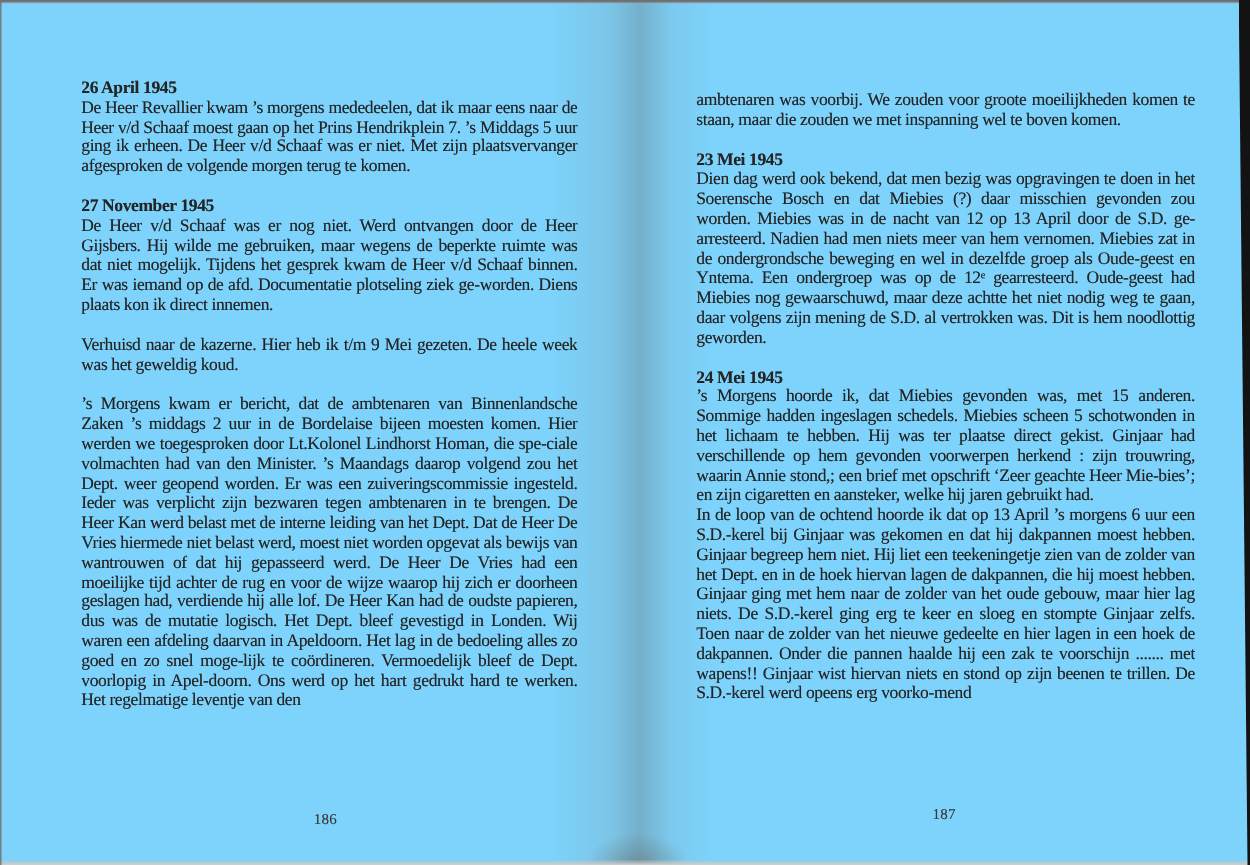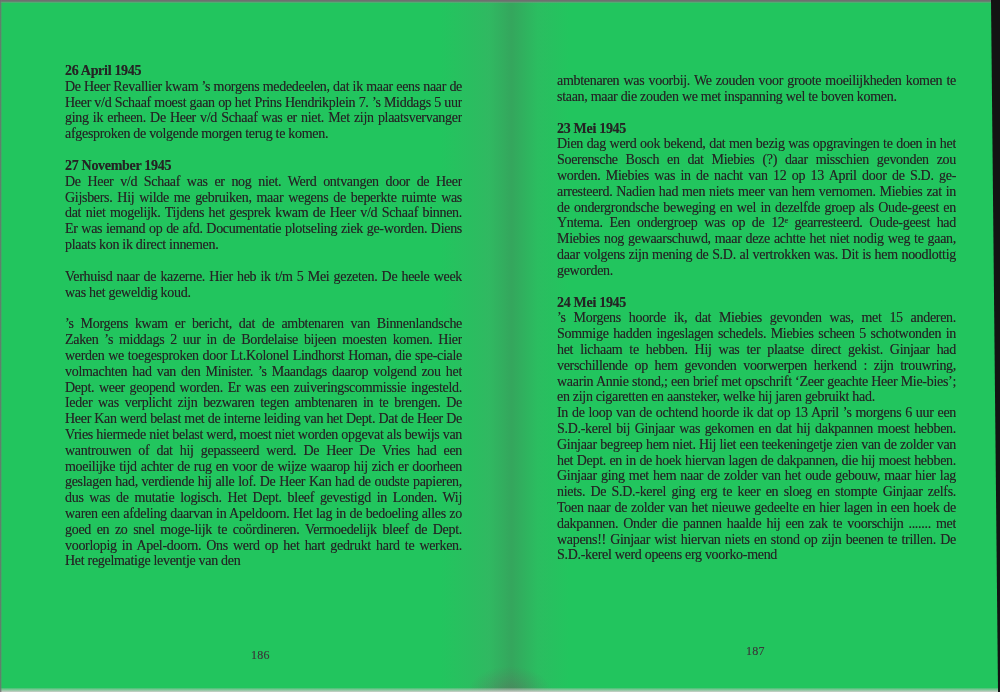--- a/index.html
+++ b/index.html
@@ -1,20 +1,20 @@
 <!DOCTYPE html>
 <html><head>
 <meta charset="utf-8">
 <style>
   html, body { margin: 0; padding: 0; background: #222; }
   .scan {
     position: relative;
     width: 1000px;
     height: 692px;
-    background: #22c55e;
+    background: #7dd3fc;
     overflow: hidden;
     font-family: "Liberation Serif", "DejaVu Serif", serif;
   }
   
   .edge-top {
     position: absolute; top: 0; left: 0; right: 0; height: 3px; z-index: 5;
     background: linear-gradient(#6f6f6f 35%, rgba(180,180,178,0.25));
   }
   .edge-left {
     position: absolute; top: 0; left: 0; bottom: 0; width: 2px; z-index: 5;
@@ -85,21 +85,21 @@
   <div class="page page-left">
     <section class="entry">
       <h3 class="entry-heading">26 April 1945</h3>
       <p class="entry-para">De Heer Revallier kwam ’s morgens mededeelen, dat ik maar eens naar de Heer v/d Schaaf moest gaan op het Prins Hendrikplein 7. ’s Middags 5 uur ging ik erheen. De Heer v/d Schaaf was er niet. Met zijn plaatsvervanger afgesproken de volgende morgen terug te komen.</p>
     </section>
     <section class="entry gap-above">
       <h3 class="entry-heading">27 November 1945</h3>
       <p class="entry-para">De Heer v/d Schaaf was er nog niet. Werd ontvangen door de Heer Gijsbers. Hij wilde me gebruiken, maar wegens de beperkte ruimte was dat niet mogelijk. Tijdens het gesprek kwam de Heer v/d Schaaf binnen. Er was iemand op de afd. Documentatie plotseling ziek ge-worden. Diens plaats kon ik direct innemen.</p>
     </section>
     <section class="entry gap-above">
-      <p class="entry-para">Verhuisd naar de kazerne. Hier heb ik t/m 5 Mei gezeten. De heele week was het geweldig koud.</p>
+      <p class="entry-para">Verhuisd naar de kazerne. Hier heb ik t/m 9 Mei gezeten. De heele week was het geweldig koud.</p>
     </section>
     <section class="entry gap-above">
       <p class="entry-para">’s Morgens kwam er bericht, dat de ambtenaren van Binnenlandsche Zaken ’s middags 2 uur in de Bordelaise bijeen moesten komen. Hier werden we toegesproken door Lt.Kolonel Lindhorst Homan, die spe-ciale volmachten had van den Minister. ’s Maandags daarop volgend zou het Dept. weer geopend worden. Er was een zuiveringscommissie ingesteld. Ieder was verplicht zijn bezwaren tegen ambtenaren in te brengen. De Heer Kan werd belast met de interne leiding van het Dept. Dat de Heer De Vries hiermede niet belast werd, moest niet worden opgevat als bewijs van wantrouwen of dat hij gepasseerd werd. De Heer De Vries had een moeilijke tijd achter de rug en voor de wijze waarop hij zich er doorheen geslagen had, verdiende hij alle lof. De Heer Kan had de oudste papieren, dus was de mutatie logisch. Het Dept. bleef gevestigd in Londen. Wij waren een afdeling daarvan in Apeldoorn. Het lag in de bedoeling alles zo goed en zo snel moge-lijk te coördineren. Vermoedelijk bleef de Dept. voorlopig in Apel-doorn. Ons werd op het hart gedrukt hard te werken. Het regelmatige leventje van den</p>
     </section>
   </div>
 
   <div class="page page-right">
     <p class="entry-para">ambtenaren was voorbij. We zouden voor groote moeilijkheden komen te staan, maar die zouden we met inspanning wel te boven komen.</p>
     <section class="entry gap-above">
       <h3 class="entry-heading">23 Mei 1945</h3>

